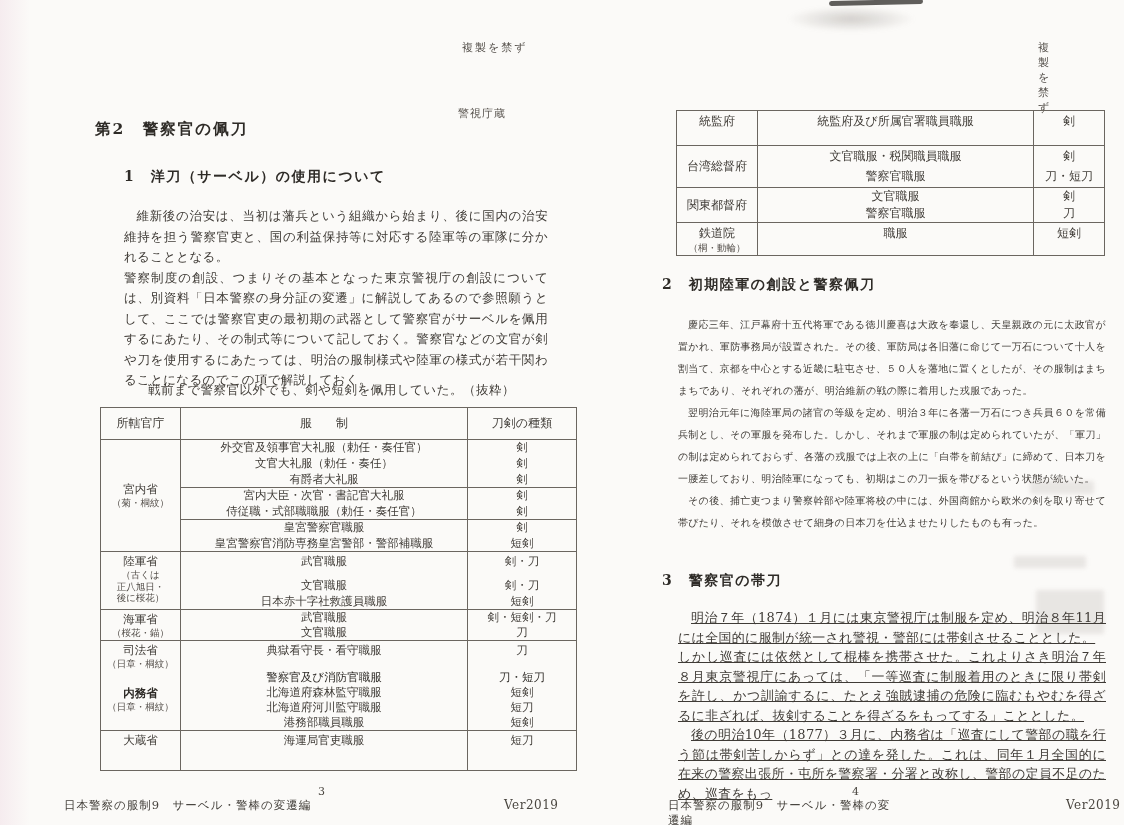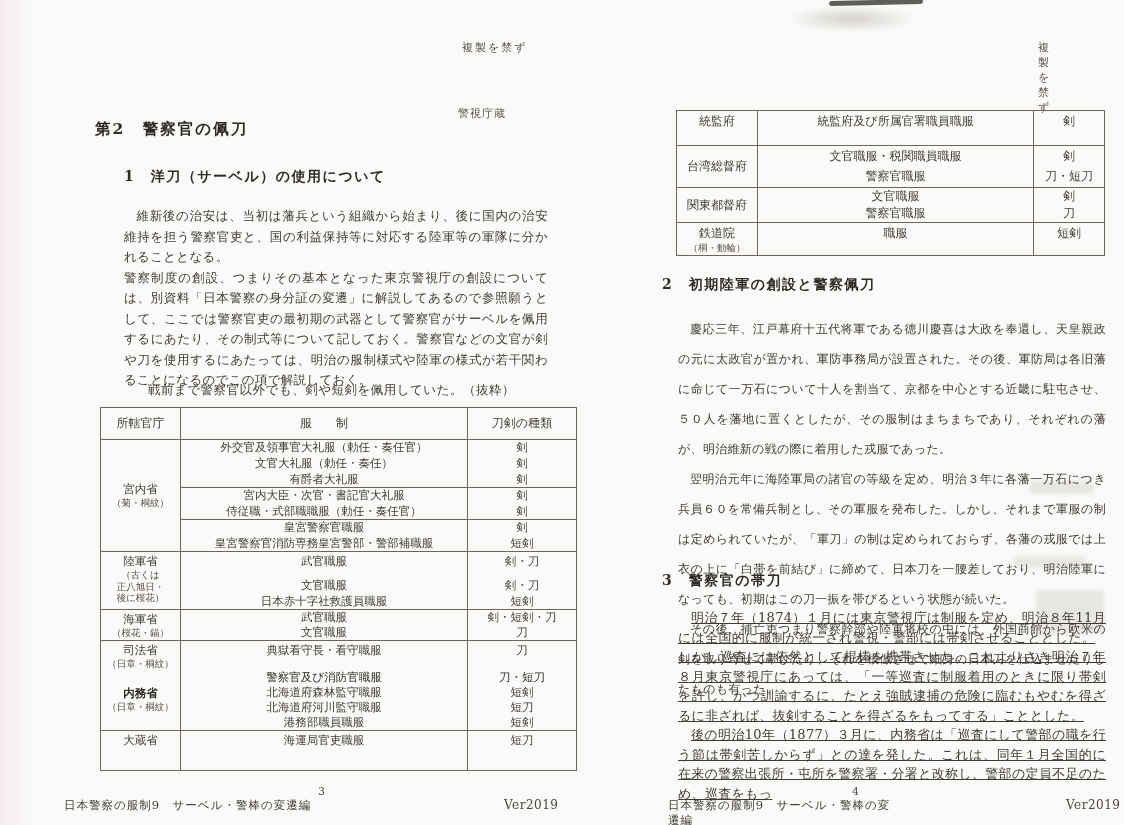--- a/index.html
+++ b/index.html
@@ -21,21 +21,21 @@
     content:"";position:absolute;left:0;top:0;width:30px;height:100%;
     background:linear-gradient(90deg,rgba(241,224,231,.55),rgba(251,250,248,0));
     pointer-events:none;
   }
   .abs{position:absolute;}
   .small-note{font-size:11px;letter-spacing:2px;color:#55504b;}
   .chapter{font-size:15.5px;font-weight:bold;letter-spacing:2px;color:var(--ink-dark);}
   .section{font-size:14px;font-weight:bold;letter-spacing:1.5px;color:var(--ink-dark);}
   .bodytext p{margin:0;text-align:justify;letter-spacing:.3px;}
   .flow-left{width:424px;font-size:12.5px;line-height:20.5px;}
-  .flow-right{width:428px;font-size:12px;line-height:30px;}
+  .flow-right{width:428px;font-size:10px;line-height:22px;}
   .flow-right2{width:428px;font-size:13px;line-height:19.5px;}
   .indent{text-indent:1em;}
   .caption{font-size:12.5px;letter-spacing:.5px;}
 
   table.doc-table{
     position:absolute;border-collapse:collapse;table-layout:fixed;
     border:1.4px solid var(--line);color:var(--ink);
   }
   table.doc-table td,table.doc-table th{
     padding:0 3px;text-align:center;vertical-align:middle;

